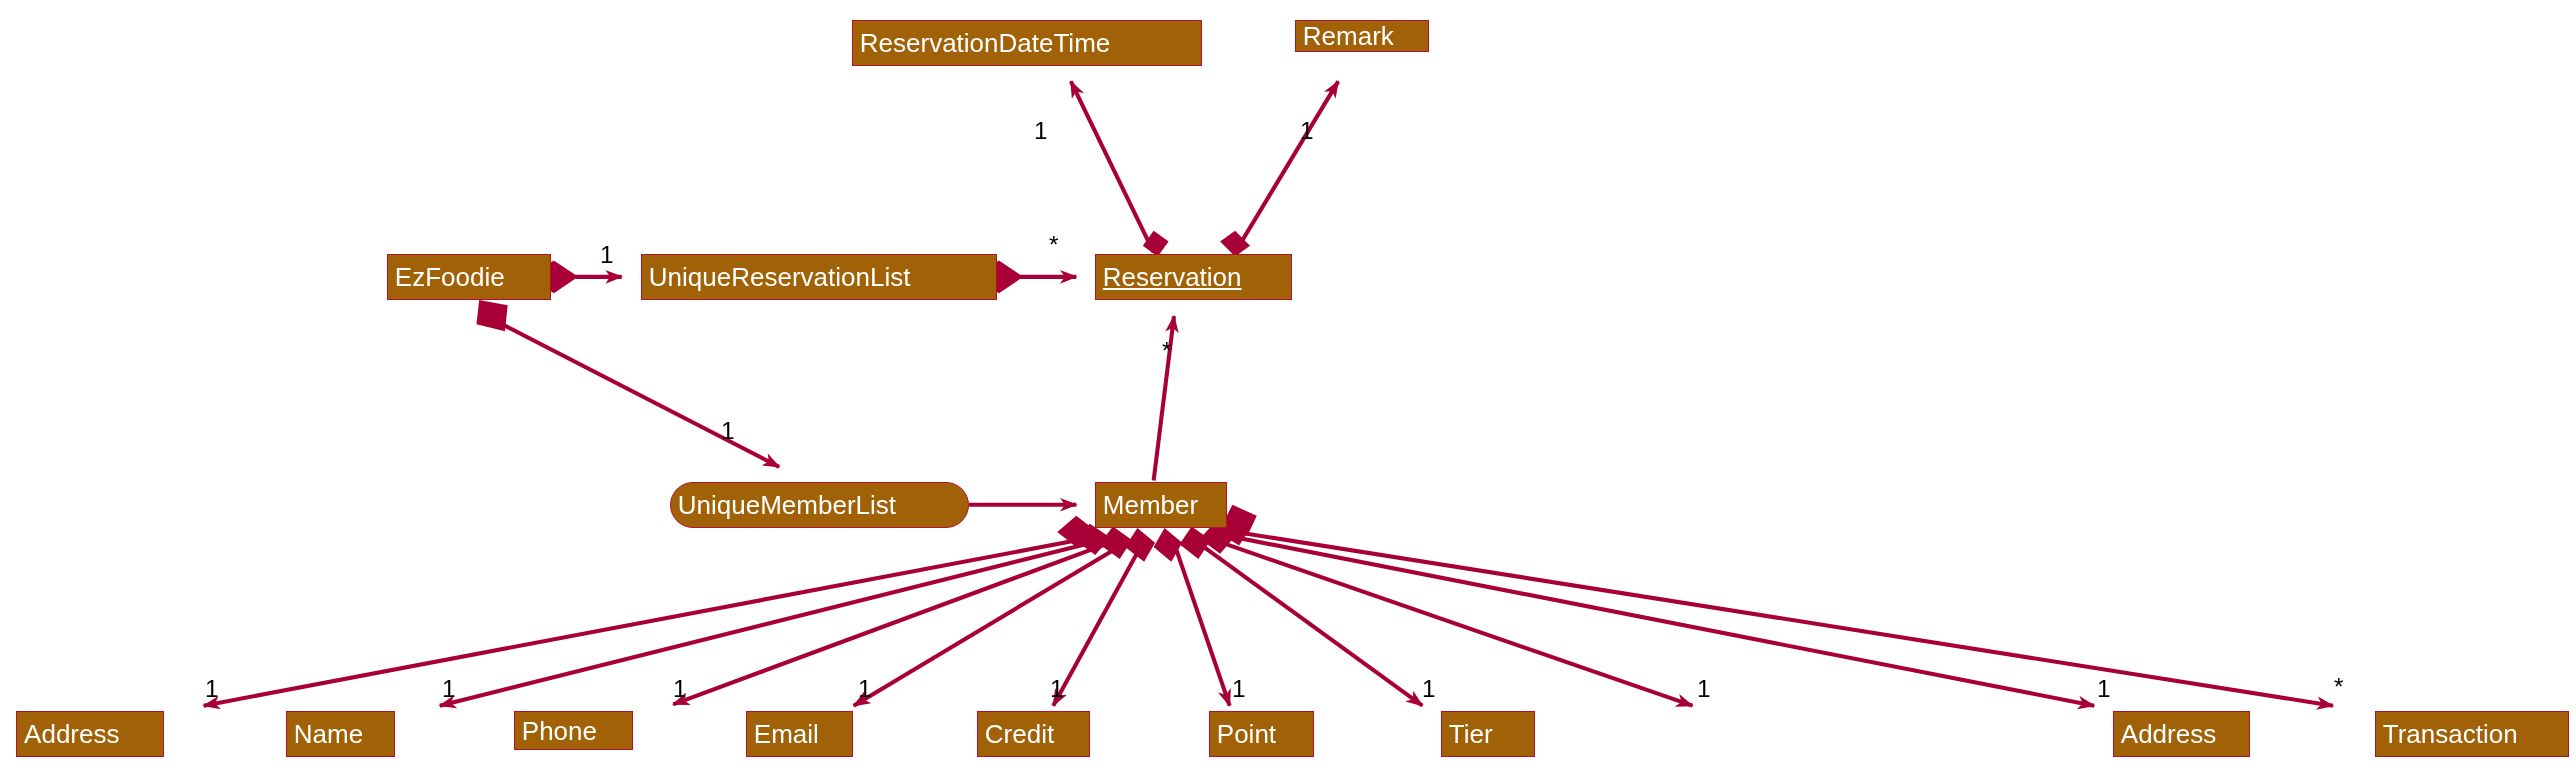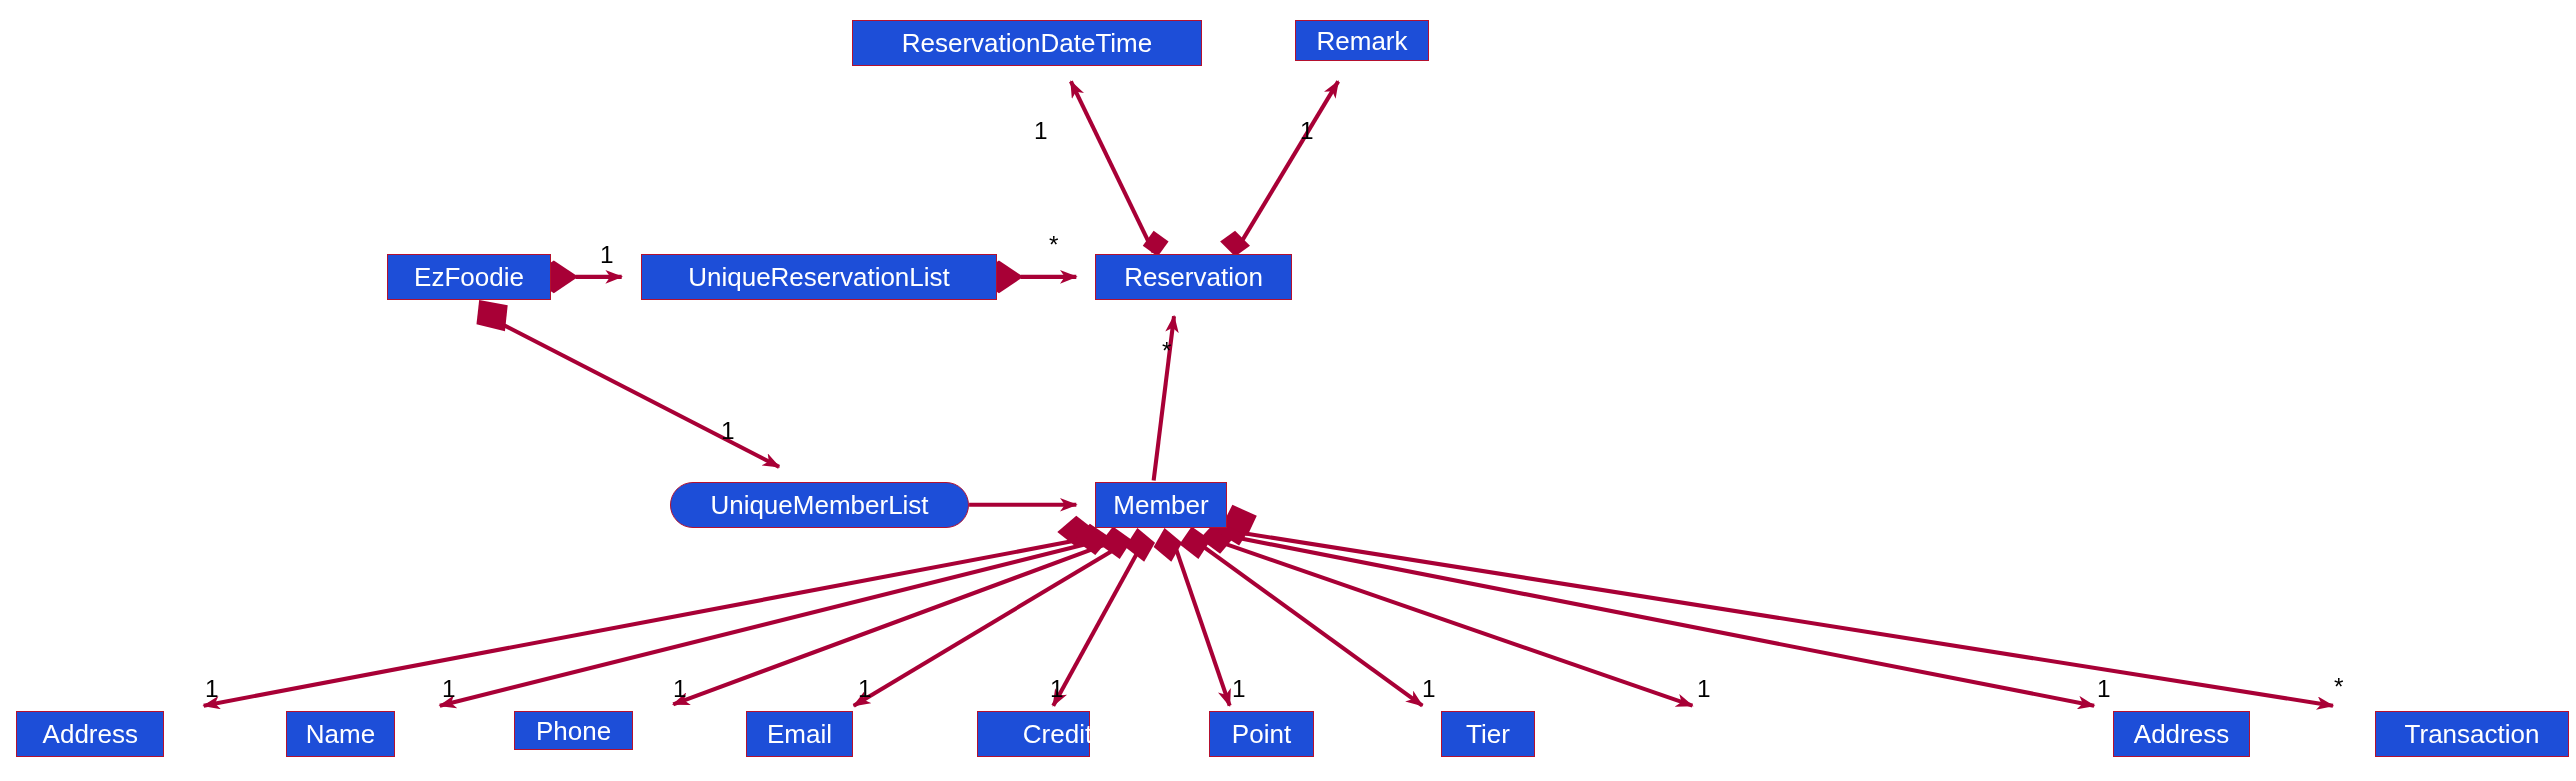--- a/index.html
+++ b/index.html
@@ -6,24 +6,24 @@
   html,body{margin:0;padding:0;background:#FFFFFF;}
   body{
     font-family:"Liberation Sans","DejaVu Sans",sans-serif;
     width:2576px;height:781px;overflow:hidden;position:relative;
   }
   #canvas{position:absolute;left:0;top:0;width:2576px;height:781px;}
   svg#edges{position:absolute;left:0;top:0;width:2576px;height:781px;}
 
   .cls{
     position:absolute;
-    background:#1d4ed8;
+    background:#a16207;
     border:0.7px solid #B4112F;
     box-sizing:border-box;
-    display:flex;align-items:center;justify-content:center;
+    display:flex;align-items:center;justify-content:flex-start;
     color:#FFFFFF;
     white-space:nowrap;
     letter-spacing:0px;
     z-index:5;
   }
   .cls span{
     display:block;
     font-size:26px;
     line-height:26px;
     font-family:"Liberation Sans","DejaVu Sans",sans-serif;
@@ -97,30 +97,30 @@
       <polygon points="1756,776 1784,796 1766,824 1738,802"></polygon>
       <polygon points="1790,770 1820,790 1798,816 1768,794"></polygon>
       <polygon points="1812,758 1844,776 1826,804 1794,784"></polygon>
       <polygon points="1816,744 1852,760 1838,790 1802,772"></polygon>
     </g>
   </svg>
 
   <div class="cls" style="left:852px;top:20.4px;width:350px;height:46px;">
     <span>ReservationDateTime</span>
   </div>
-  <div class="cls" style="left:1295px;top:20.4px;width:134px;height:41px;">
+  <div class="cls" style="left:1295px;top:20.4px;width:134px;height:32px;">
     <span>Remark</span>
   </div>
   <div class="cls" style="left:387px;top:254px;width:164px;height:46px;">
     <span>EzFoodie</span>
   </div>
   <div class="cls" style="left:641px;top:254px;width:356px;height:46px;">
     <span>UniqueReservationList</span>
   </div>
-  <div class="cls" style="left:1095px;top:254px;width:197px;height:46px;">
+  <div class="cls" style="left:1095px;top:254px;width:197px;height:46px;text-decoration:underline;">
     <span>Reservation</span>
   </div>
   <div class="cls" style="left:670px;top:482px;width:299px;height:46px;border-radius:23px;">
     <span>UniqueMemberList</span>
   </div>
   <div class="cls" style="left:1095px;top:482px;width:132px;height:46px;">
     <span>Member</span>
   </div>
 
   <div class="cls" style="left:16.3px;top:711px;width:148px;height:46px;">
@@ -128,21 +128,21 @@
   </div>
   <div class="cls" style="left:286px;top:711px;width:109px;height:46px;">
     <span>Name</span>
   </div>
   <div class="cls" style="left:514px;top:711px;width:119px;height:39px;">
     <span>Phone</span>
   </div>
   <div class="cls" style="left:746px;top:711px;width:107px;height:46px;">
     <span>Email</span>
   </div>
-  <div class="cls" style="left:977px;top:711px;width:113px;height:46px;padding-left:48px;">
+  <div class="cls" style="left:977px;top:711px;width:113px;height:46px;">
     <span>Credit</span>
   </div>
   <div class="cls" style="left:1209px;top:711px;width:105px;height:46px;">
     <span>Point</span>
   </div>
   <div class="cls" style="left:1441px;top:711px;width:94px;height:46px;">
     <span>Tier</span>
   </div>
   <div class="cls" style="left:2113px;top:711px;width:137px;height:46px;">
     <span>Address</span>

